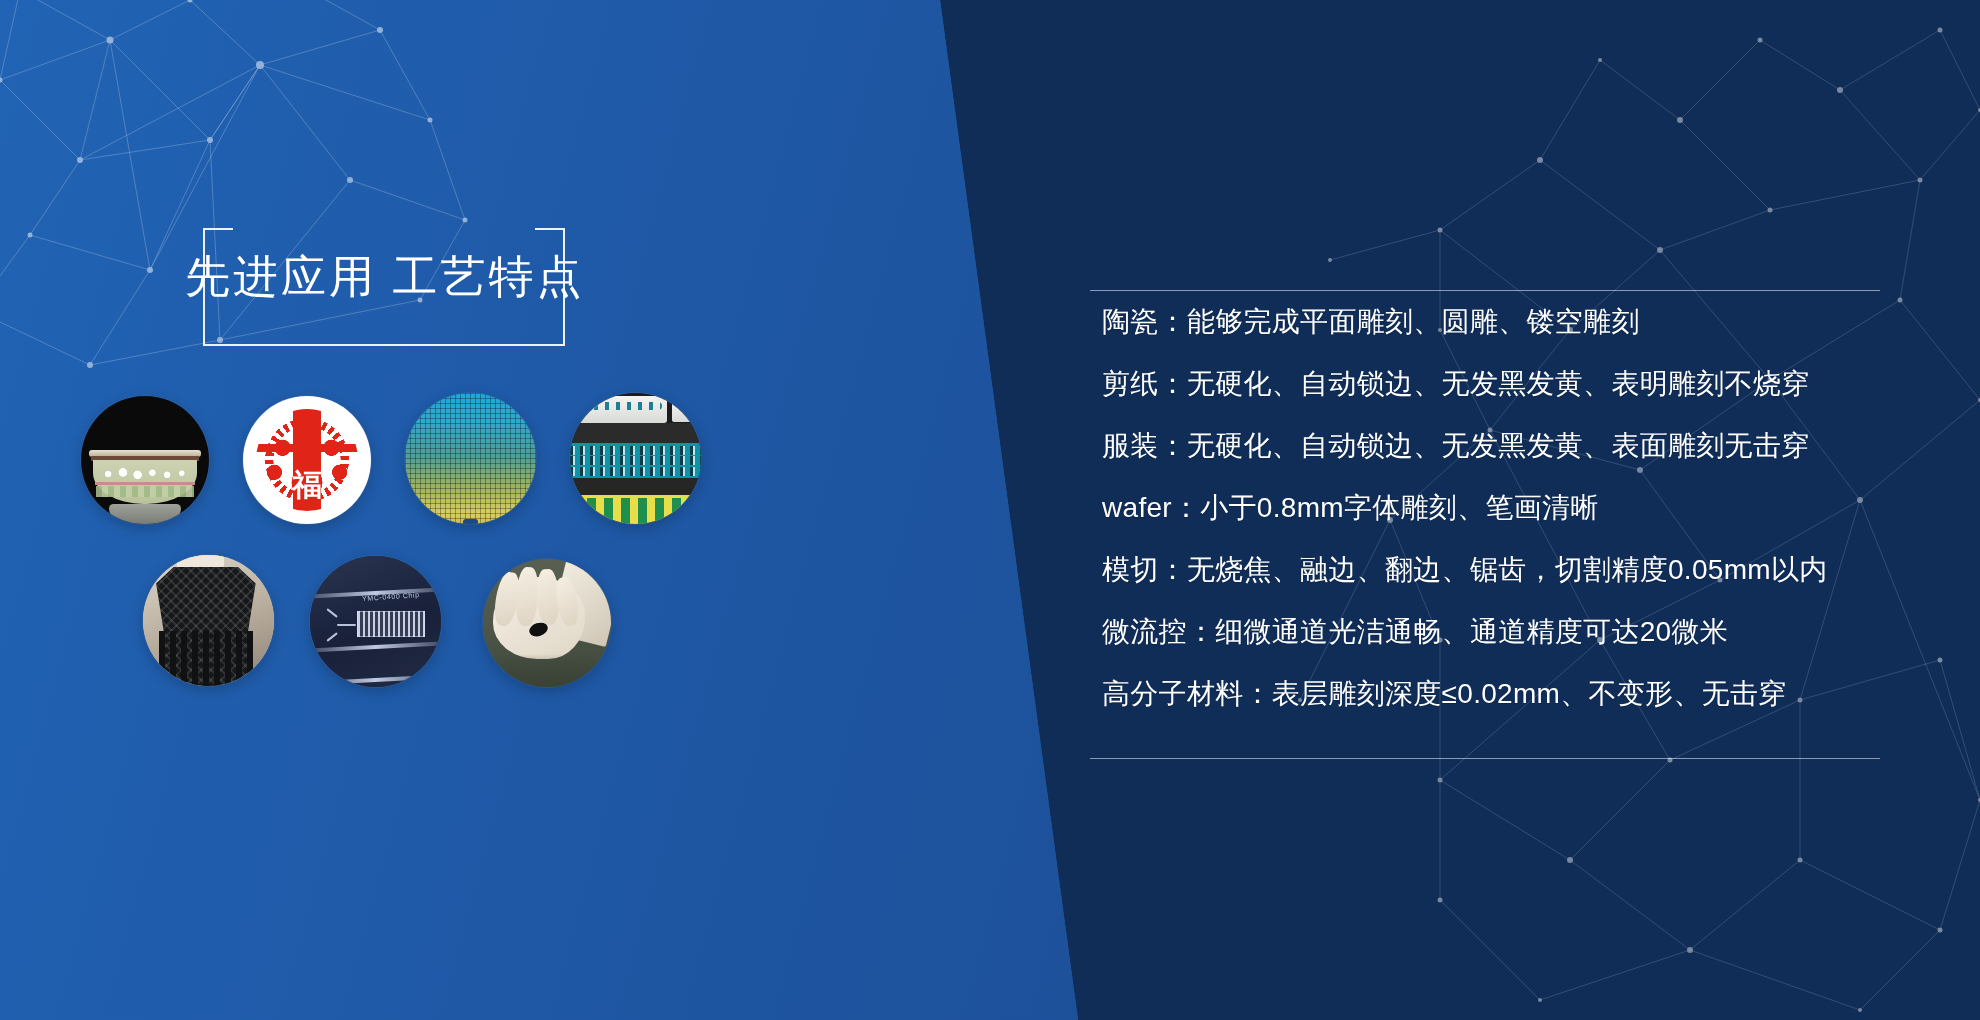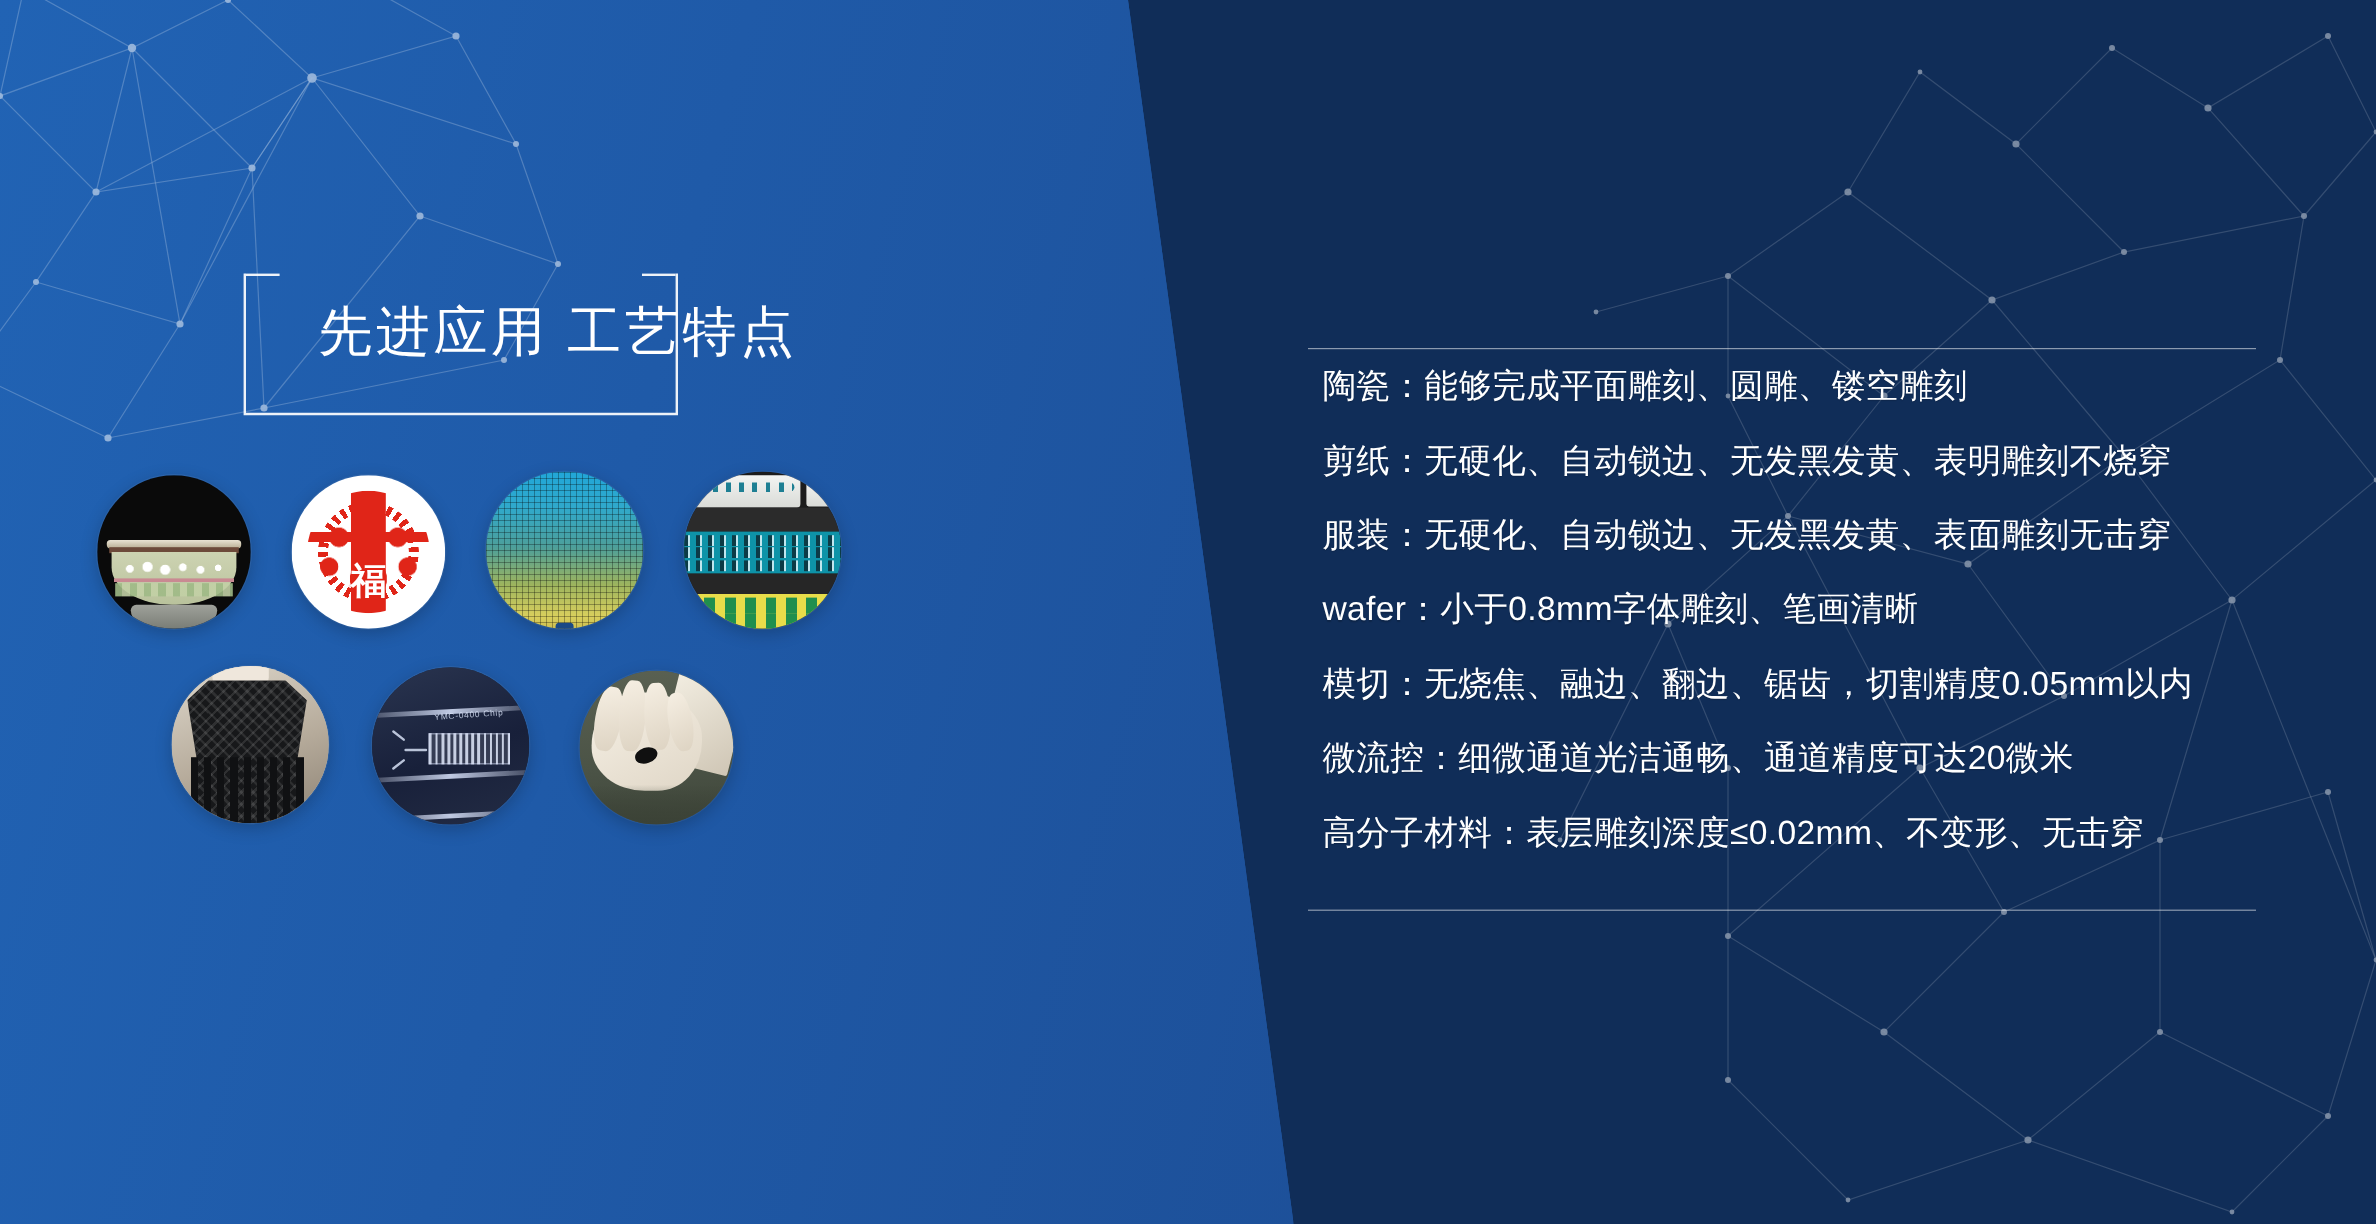--- a/index.html
+++ b/index.html
@@ -60,21 +60,20 @@
     position: absolute;
     left: 185px; top: 252px;
     width: 560px;
     font-size: 45px;
     letter-spacing: 3px;
     color: #ffffff;
     font-weight: 400;
     white-space: nowrap;
     z-index: 7;
     line-height: 1.1;
-    text-align: center;
   }
   .title-en {
     position: absolute;
     left: 181px; top: 296px;
     width: 600px;
     font-size: 21.5px;
     letter-spacing: .2px;
     color: #f2f6fb;
     font-weight: 400;
     white-space: nowrap;

